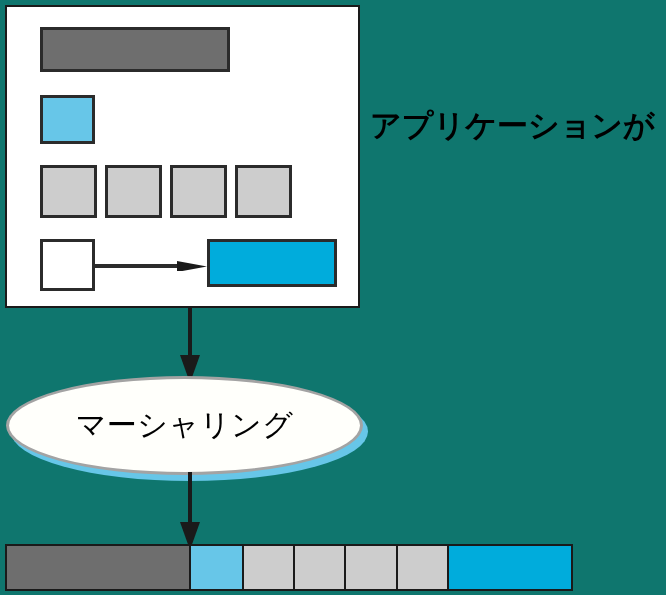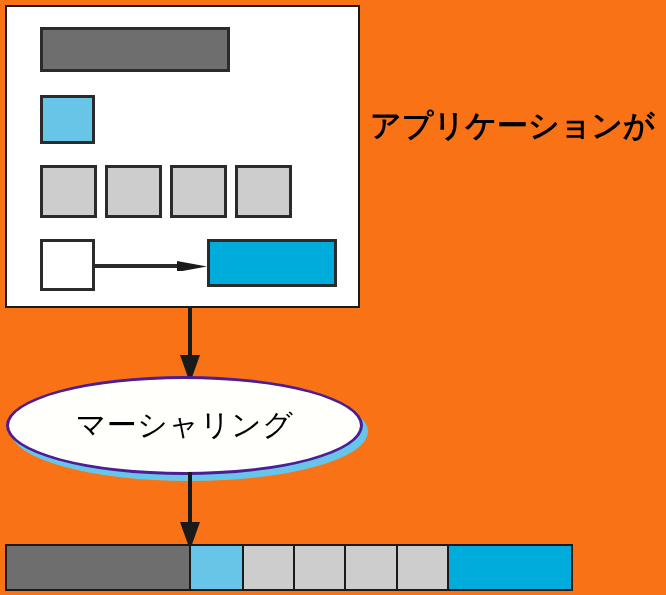--- a/index.html
+++ b/index.html
@@ -7,21 +7,21 @@
     padding: 0;
     background: #ffffff;
   }
   body {
     font-family: "DejaVu Sans", "Liberation Sans", sans-serif;
   }
   #canvas {
     position: relative;
     width: 666px;
     height: 595px;
-    background: #f97316;
+    background: #0f766e;
     overflow: hidden;
   }
 
   
   .app-container {
     position: absolute;
     left: 5px;
     top: 5px;
     width: 355px;
     height: 303px;
@@ -80,21 +80,21 @@
     border-radius: 50%;
     background: #67c6e8;
   }
   .ellipse-main {
     position: absolute;
     left: 0px;
     top: 0px;
     width: 357px;
     height: 99px;
     border-radius: 50%;
-    border: 3px solid #4c1d95;
+    border: 3px solid #a3a3a3;
     background: #fffffb;
     box-sizing: border-box;
     display: flex;
     align-items: center;
     justify-content: center;
   }
   .ellipse-label {
     font-size: 30px;
     font-weight: 500;
     color: #000000;

